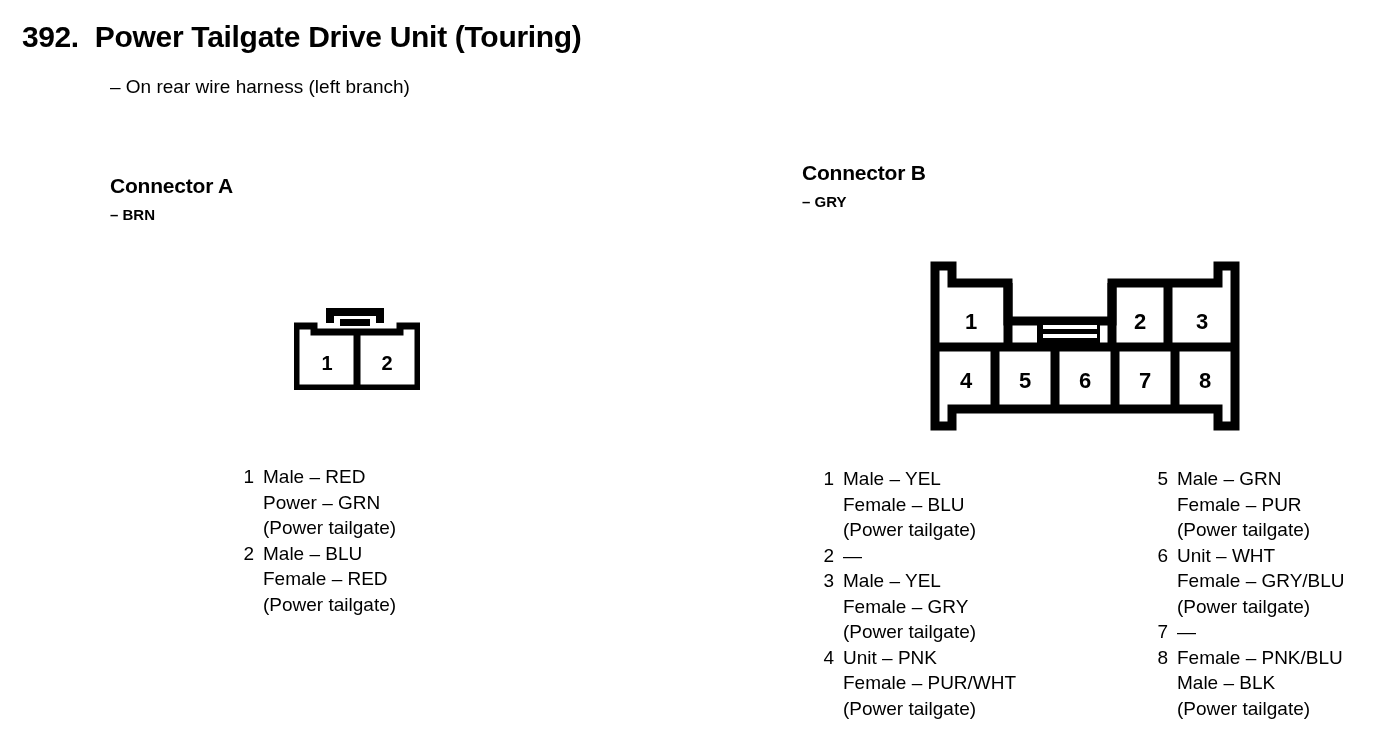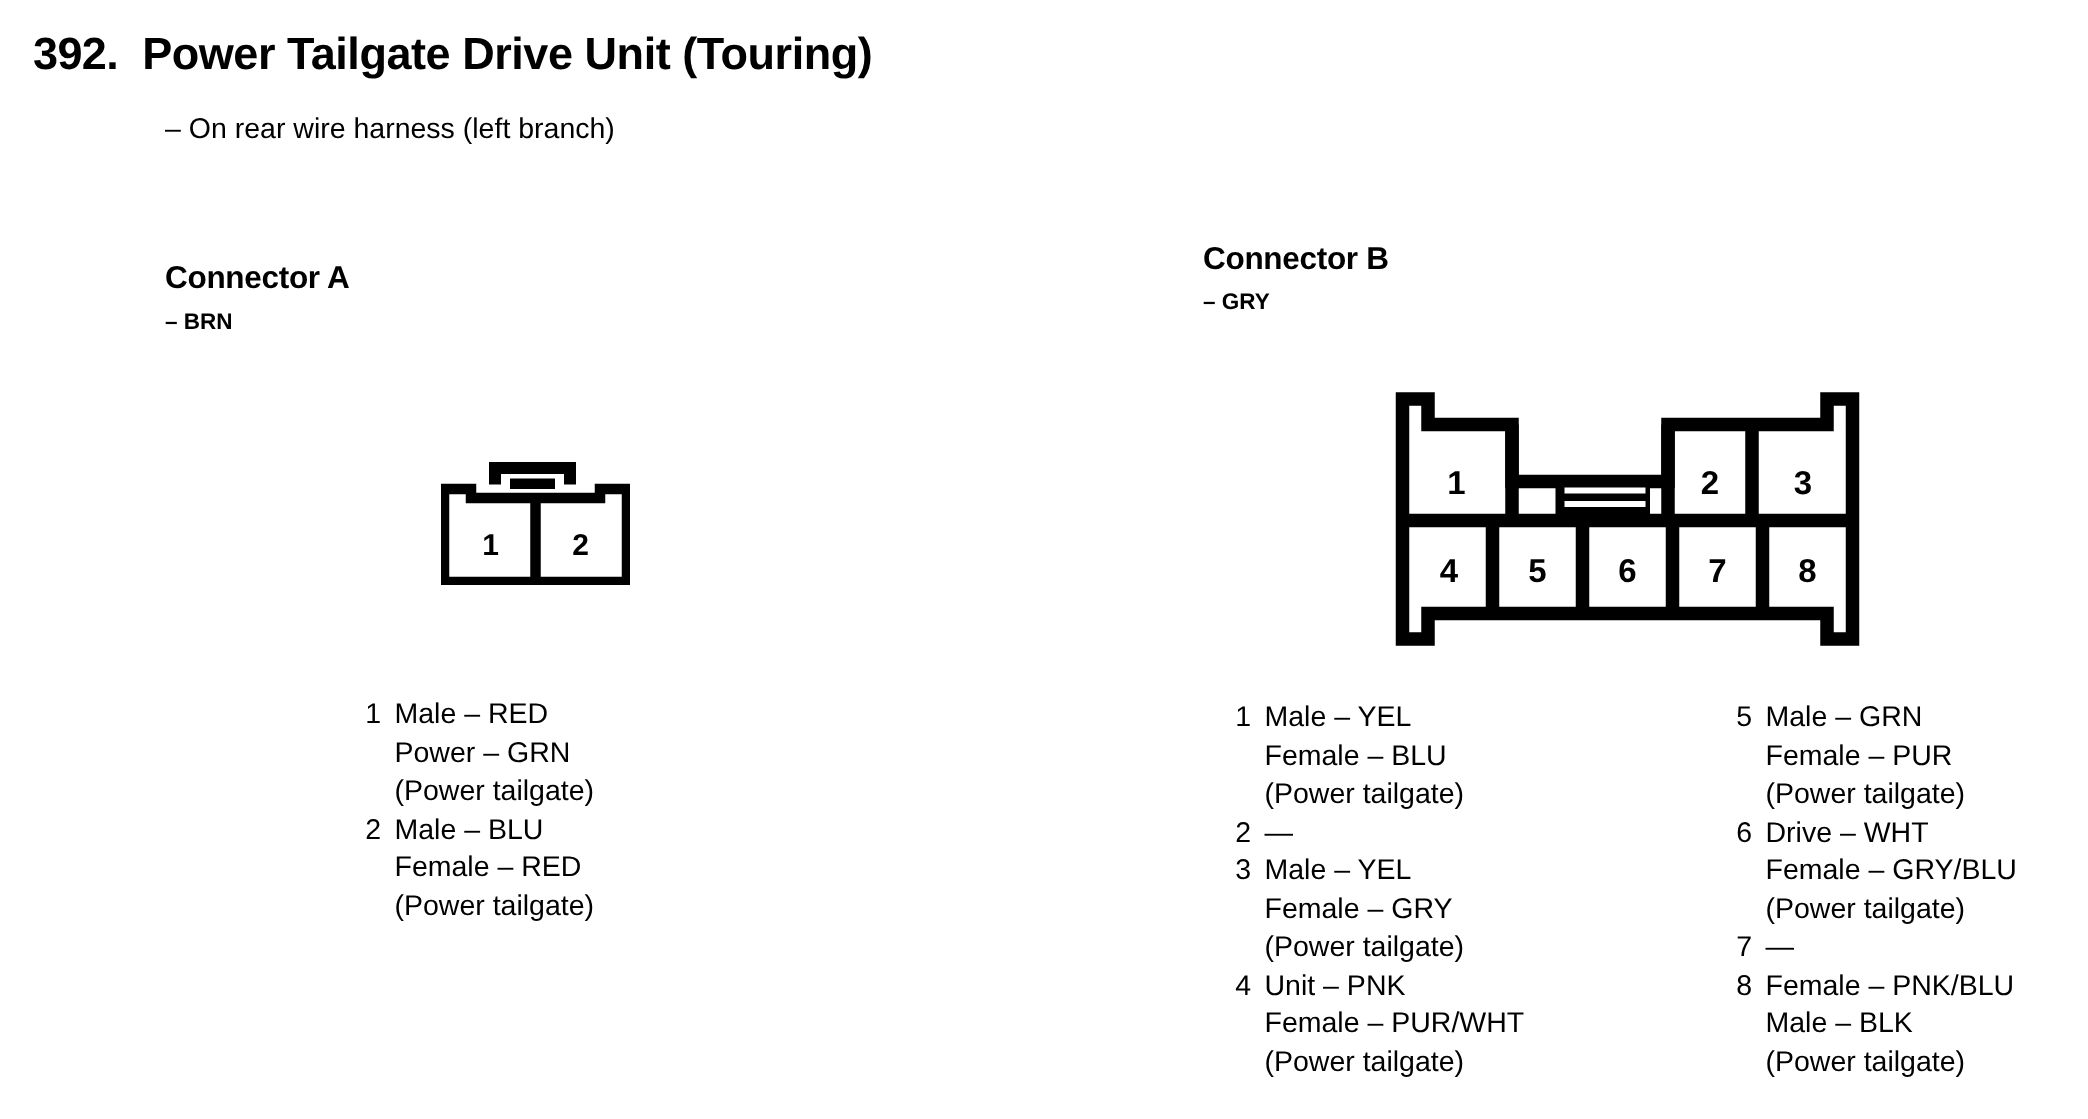--- a/index.html
+++ b/index.html
@@ -243,21 +243,21 @@
     <span class="pin-no">5</span>
     <span class="pin-lines">
       <span class="pin-line">Male – GRN</span>
       <span class="pin-line">Female – PUR</span>
       <span class="pin-line">(Power tailgate)</span>
     </span>
   </div>
   <div class="pin-entry">
     <span class="pin-no">6</span>
     <span class="pin-lines">
-      <span class="pin-line">Drive – WHT</span>
+      <span class="pin-line">Unit – WHT</span>
       <span class="pin-line">Female – GRY/BLU</span>
       <span class="pin-line">(Power tailgate)</span>
     </span>
   </div>
   <div class="pin-entry">
     <span class="pin-no">7</span>
     <span class="pin-lines">
       <span class="pin-line">—</span>
     </span>
   </div>

